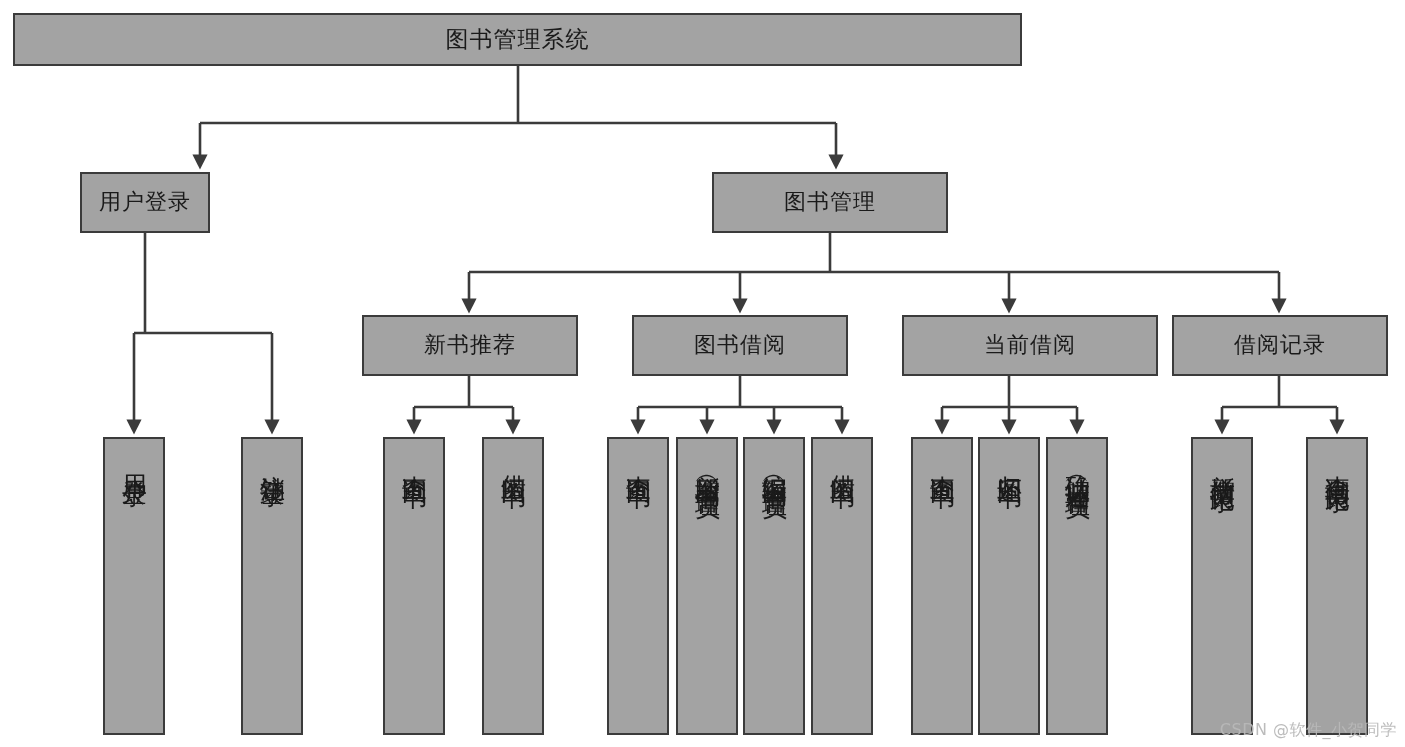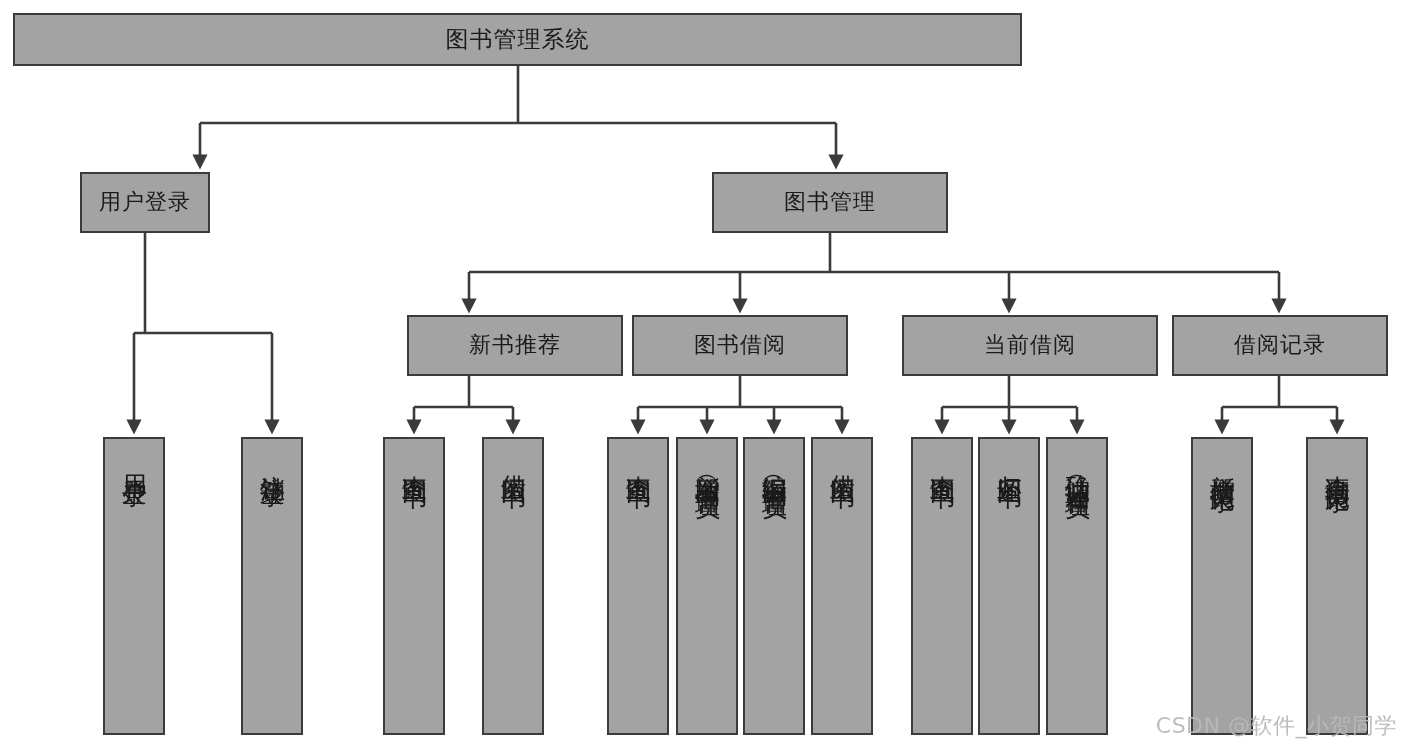--- a/index.html
+++ b/index.html
@@ -53,21 +53,21 @@
     font-size: 25px;
     line-height: 1.12;
     letter-spacing: 3px;
     white-space: nowrap;
     color: #1a1a1a;
   }
   .watermark {
     position: absolute;
     right: 8px;
     bottom: 6px;
-    font-size: 22px;
+    font-size: 16px;
     color: #b9b9b9;
     letter-spacing: 0.5px;
     white-space: nowrap;
     opacity: 0.95;
   }
 </style>
 </head>
 <body>
 
 <div id="canvas">
@@ -126,21 +126,21 @@
     <span>图书管理系统</span>
   </div>
 
   <div class="node h" style="left:80px; top:172px; width:130px; height:61px;">
     <span>用户登录</span>
   </div>
   <div class="node h" style="left:712px; top:172px; width:236px; height:61px;">
     <span>图书管理</span>
   </div>
 
-  <div class="node h" style="left:362px; top:315px; width:216px; height:61px;margin-left:45px;">
+  <div class="node h" style="left:362px; top:315px; width:216px; height:61px;">
     <span>新书推荐</span>
   </div>
   <div class="node h" style="left:632px; top:315px; width:216px; height:61px;align-items:center;">
     <span>图书借阅</span>
   </div>
   <div class="node h" style="left:902px; top:315px; width:256px; height:61px;">
     <span>当前借阅</span>
   </div>
   <div class="node h" style="left:1172px; top:315px; width:216px; height:61px;">
     <span>借阅记录</span>

